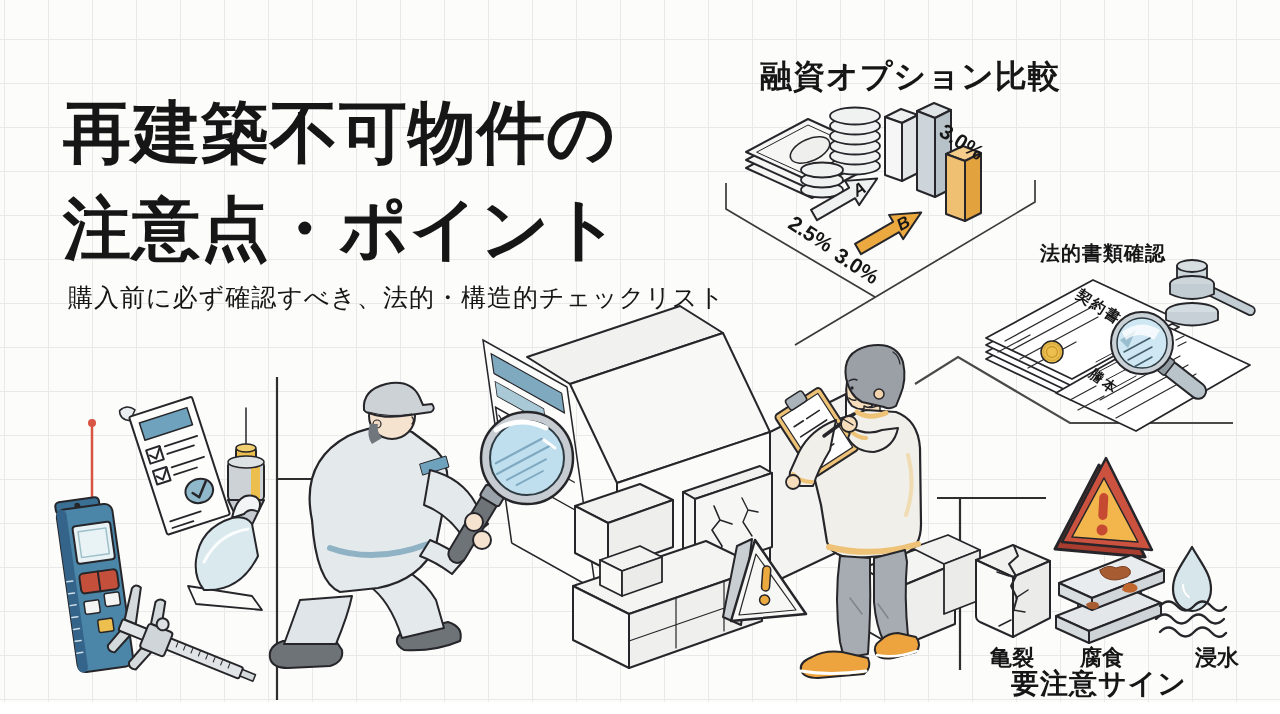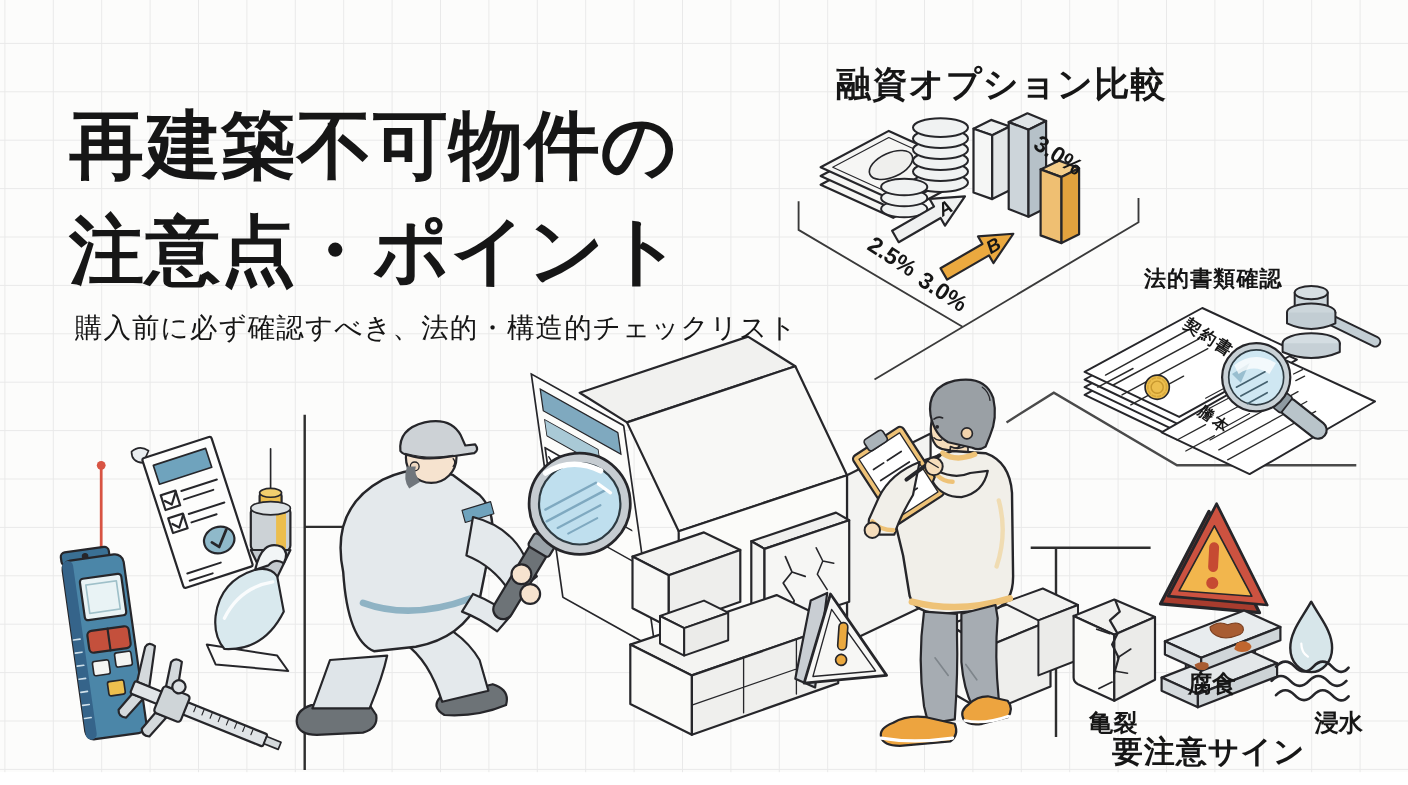--- a/index.html
+++ b/index.html
@@ -21,21 +21,21 @@
   .subtitle{left:36px;top:281px;font-size:25px;font-weight:400;letter-spacing:1px;padding-left:32px;}
   .sec-loan{left:760px;top:55px;font-size:32px;font-weight:800;letter-spacing:1px;}
   .sec-legal{left:1040px;top:240px;font-size:20px;font-weight:800;letter-spacing:1px;}
   .sec-warning{left:1099px;top:665px;font-size:28px;font-weight:800;letter-spacing:1px;transform:translateX(-50%);}
   .rate{font-size:21px;font-weight:800;transform-origin:left top;}
   .rate-a{left:797px;top:211px;transform:rotate(33deg);}
   .rate-b{left:843px;top:243px;transform:rotate(33deg);}
   .rate-bar{left:948px;top:119px;transform:rotate(33deg);}
   .witem{font-size:22px;font-weight:700;transform:translateX(-50%);}
   .w1{left:1012px;top:643px;}
-  .w2{left:1102px;top:607px;text-align:right;}
+  .w2{left:1102px;top:643px;text-align:right;}
   .w3{left:1217px;top:643px;}
   #art{position:absolute;left:0;top:0;}
   #art text{font-family:"Liberation Sans","DejaVu Sans",sans-serif;fill:#161616;}
 </style>
 </head>
 <body>
 
 <div id="canvas">
   <div id="bottom-strip"></div>
 

